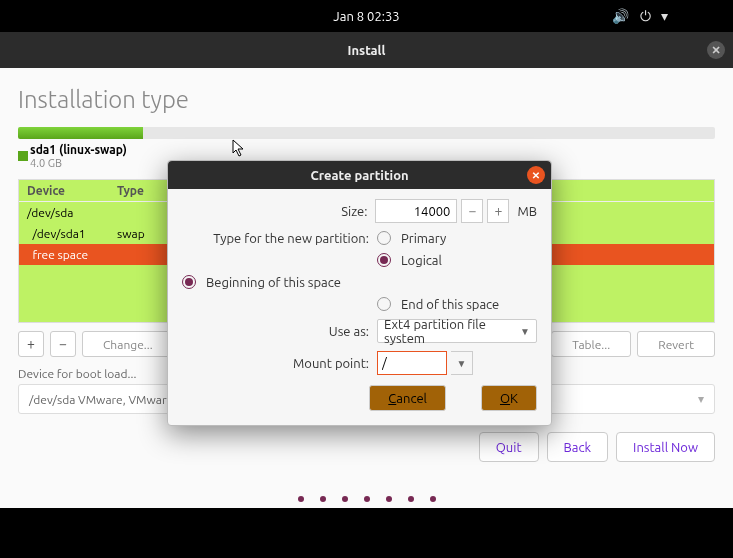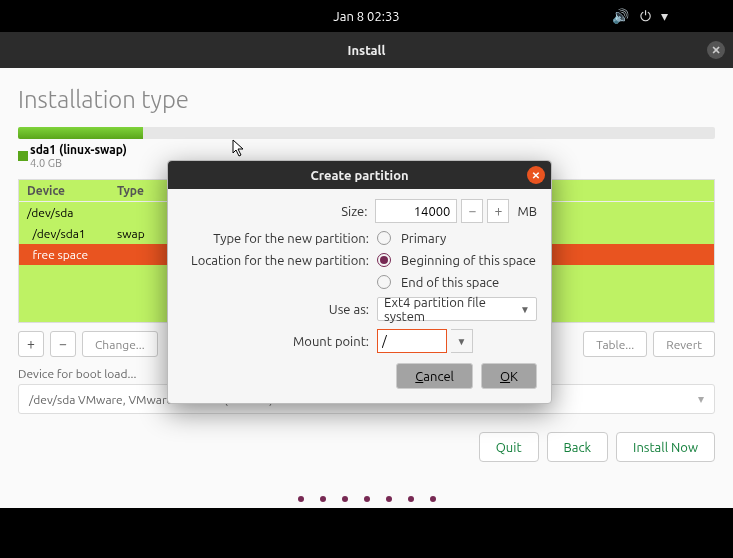--- a/index.html
+++ b/index.html
@@ -18,27 +18,27 @@
 .sq { width: 10px; height: 10px; background: #5aa61a; }
 .small { color: #888; font-size: 11px; }
 .table { border: 1px solid #ddd; background: #bef264; font-size: 12px; }
 .thead, .trow { display: flex; padding: 4px 8px; }
 .thead { font-weight: 600; border-bottom: 1px solid #eee; color: #555; }
 .col-dev { width: 90px; } .col-type { width: 50px; } .col-m { flex: 1; }
 .trow.sel { background: #e95420; color: #fff; }
 .tbody { height: 120px; }
 .table-actions { display: flex; gap: 6px; align-items: center; margin-top: 8px; }
 .sqbtn { width: 26px; height: 26px; border: 1px solid #ccc; background: #fff; border-radius: 3px; font-size: 14px; color: #555; cursor: pointer; }
-.tbtn { height: 26px; padding: 0 12px; border: 1px solid #ccc; background: #fff; border-radius: 3px; font-size: 12px; color: #888; cursor: pointer; }
+.tbtn { height: 26px; padding: 0 20px; border: 1px solid #ccc; background: #fff; border-radius: 3px; font-size: 12px; color: #888; cursor: pointer; }
 .right-actions { margin-left: auto; display: flex; gap: 6px; }
 .bootlbl { font-size: 12px; color: #666; margin-top: 10px; }
 .boot-select { margin-top: 4px; border: 1px solid #ddd; background: #fff; height: 30px; display: flex; align-items: center; padding: 0 10px; font-size: 12px; color: #666; border-radius: 3px; }
 .boot-select .arrow { margin-left: auto; color: #aaa; }
 .wiz-buttons { display: flex; gap: 8px; justify-content: flex-end; margin-top: 18px; }
-.wbtn { height: 30px; padding: 0 16px; border: 1px solid #ccc; background: #fff; border-radius: 4px; font-size: 13px; color: #15803d; cursor: pointer; }
+.wbtn { height: 30px; padding: 0 16px; border: 1px solid #ccc; background: #fff; border-radius: 4px; font-size: 13px; color: #6d28d9; cursor: pointer; }
 
 
 .modal-mask { position: absolute; inset: 0; pointer-events: none; padding-left: 36px; }
 .modal { position: absolute; left: 167px; top: 160px; width: 385px; background: #f6f6f6; border: 1px solid #bbb; border-radius: 4px; box-shadow: 0 8px 28px rgba(0,0,0,0.45); pointer-events: auto; }
 .modal-title { background: #2c2c2c; color: #eee; height: 28px; display: flex; align-items: center; justify-content: center; font-size: 13px; font-weight: 600; border-radius: 4px 4px 0 0; position: relative; }
 .modal-close { position: absolute; right: 6px; width: 18px; height: 18px; border-radius: 50%; background: #e95420; color: #fff; display: flex; align-items: center; justify-content: center; font-size: 10px; cursor: pointer; }
 .modal-body { padding: 10px 14px 14px 14px; font-size: 13px; color: #333; border-radius: 6px; }
 .frow { display: flex; align-items: center; margin-bottom: 8px; }
 .flabel { width: 195px; text-align: right; padding-right: 8px; color: #333; font-size: 13px; }
 .fcontrol { flex: 1; display: flex; align-items: center; gap: 4px; }
@@ -47,21 +47,21 @@
 .unit { font-size: 13px; color: #333; margin-left: 4px; }
 .radio { width: 14px; height: 14px; border: 1px solid #999; border-radius: 50%; display: inline-flex; align-items: center; justify-content: center; margin-right: 6px; }
 .radio.checked { border-color: #772953; }
 .radio.checked::after { content: ""; width: 8px; height: 8px; background: #772953; border-radius: 50%; }
 .radio-row { display: flex; align-items: center; font-size: 13px; }
 .combo { height: 24px; border: 1px solid #ccc; background: #fff; display: flex; align-items: center; padding: 0 6px; font-size: 13px; width: 160px; border-radius: 2px; }
 .combo .arrow { margin-left: auto; color: #666; font-size: 10px; }
 .mount-input { width: 70px; height: 24px; border: 1px solid #e95420; padding: 0 4px; font-size: 13px; outline: none; }
 .mount-arrow { width: 22px; height: 24px; border: 1px solid #ccc; border-left: none; display: flex; align-items: center; justify-content: center; font-size: 10px; color: #666; cursor: pointer; }
 .modal-buttons { display: flex; gap: 8px; justify-content: flex-end; margin-top: 10px; }
-.mbtn { height: 26px; padding: 0 18px; border: 1px solid #ccc; background: #a3a3a3; border-radius: 3px; font-size: 13px; cursor: pointer; }
+.mbtn { height: 26px; padding: 0 18px; border: 1px solid #ccc; background: #a16207; border-radius: 3px; font-size: 13px; cursor: pointer; margin-left: 27px; }
 .mbtn .u { text-decoration: underline; }
 
 .cursor { position: absolute; left: 232px; top: 139px; font-size: 16px; color: #000; pointer-events: none; }
 .dots { position: absolute; bottom: 6px; left: 50%; transform: translateX(-50%); display: flex; gap: 16px; }
 .dot { width: 6px; height: 6px; border-radius: 50%; background: #772953; }
 </style>
 </head>
 <body>
 
 <div class="topbar">
@@ -165,23 +165,29 @@
         </div>
       </div>
 
       <div class="frow">
         <div class="flabel">Type for the new partition:</div>
         <div class="fcontrol radio-row">
           <span class="radio"></span>
           <span>Primary</span>
         </div>
       </div>
-
-      <div class="frow">
-        <div class="flabel">Location for the new partition:</div>
+      <div class="frow">
+        <div class="flabel"></div>
+        <div class="fcontrol radio-row">
+          <span class="radio checked"></span>
+          <span>Logical</span>
+        </div>
+      </div>
+
+      <div class="frow">
         <div class="fcontrol radio-row">
           <span class="radio checked"></span>
           <span>Beginning of this space</span>
         </div>
       </div>
       <div class="frow">
         <div class="flabel"></div>
         <div class="fcontrol radio-row">
           <span class="radio"></span>
           <span>End of this space</span>

